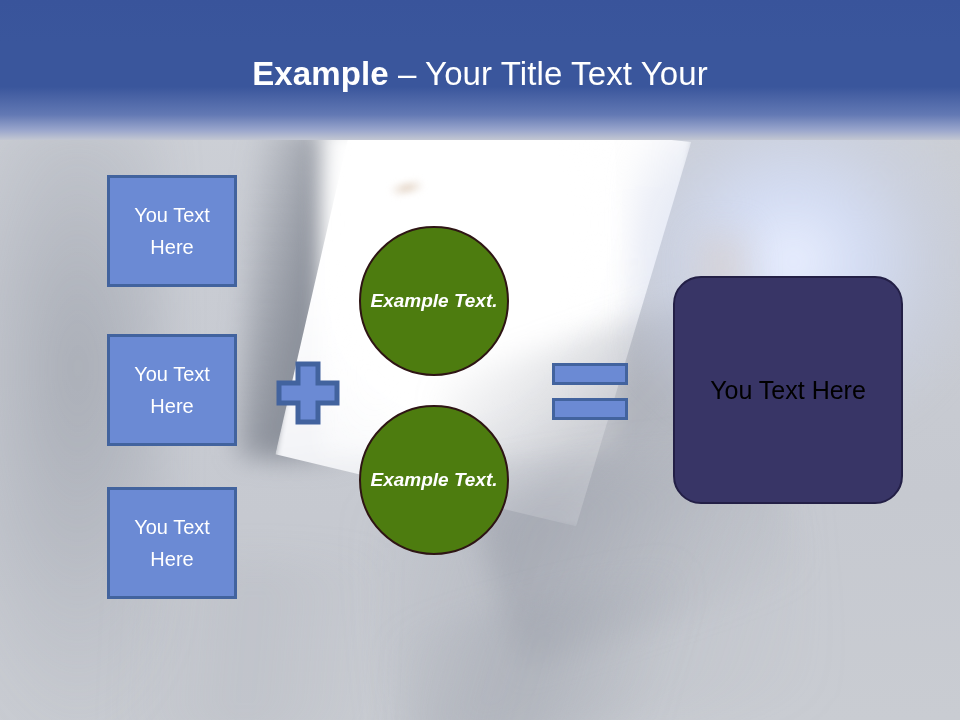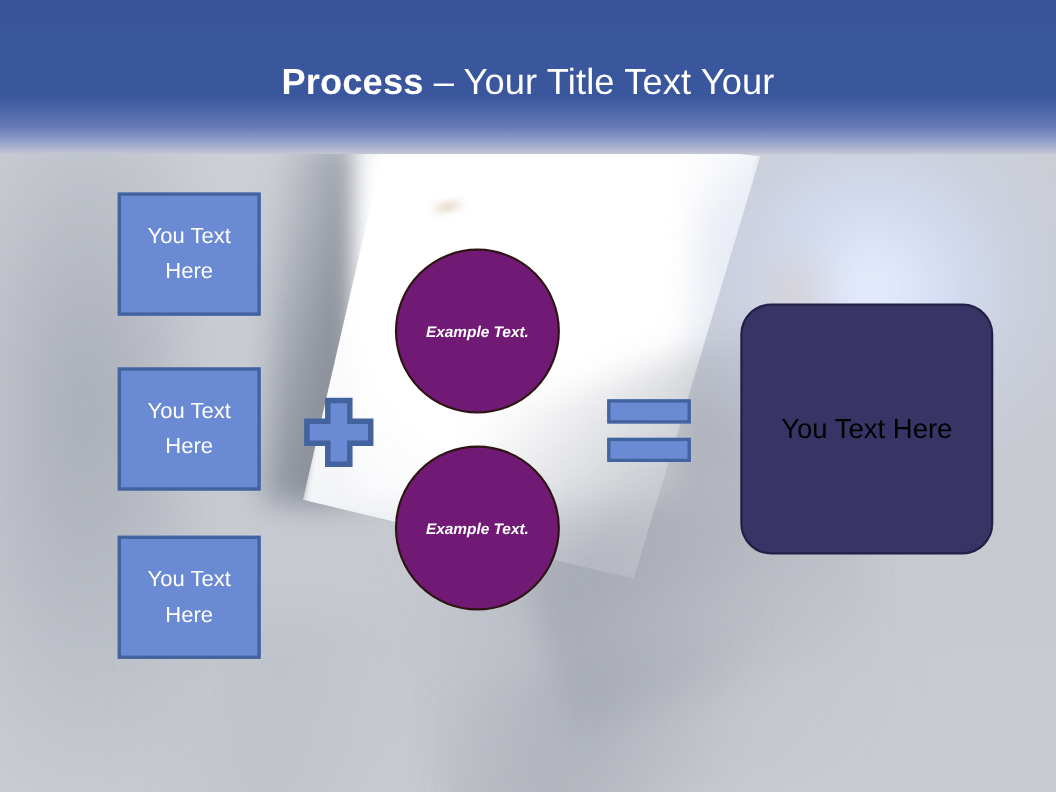--- a/index.html
+++ b/index.html
@@ -178,28 +178,28 @@
     width: 64px; height: 64px;
   }
   .plus-op svg { display: block; }
 
   
   .circle-node {
     position: absolute;
     width: 150px;
     height: 150px;
     border-radius: 50%;
-    background: #701a75;
+    background: #4d7c0f;
     border: 2px solid #2e1514;
     box-sizing: border-box;
     display: flex;
     align-items: center;
     justify-content: center;
     color: #ffffff;
-    font-size: 14px;
+    font-size: 19px;
     font-weight: 700;
     font-style: italic;
     line-height: 22px;
     text-align: center;
   }
   .circle-node span { display: block; width: 100%; }
   #circle-1 { left: 359px; top: 226px; }
   #circle-2 { left: 359px; top: 405px; }
 
   
@@ -254,21 +254,21 @@
     <div class="bg-paper-shadow"></div>
     <div class="bg-sweep"></div>
     <div class="bg-glow"></div>
     <div class="bg-warm-blob"></div>
     <div class="bg-streak-a"></div>
     <div class="bg-streak-b"></div>
   </div>
 
   <div class="header-band"></div>
   <div class="slide-title">
-    <span class="t-bold">Process</span><span class="t-rest"> – Your Title Text Your</span>
+    <span class="t-bold">Example</span><span class="t-rest"> – Your Title Text Your</span>
   </div>
 
   <div class="input-box" id="box-1">
     <span>You Text Here</span>
   </div>
   <div class="input-box" id="box-2">
     <span>You Text Here</span>
   </div>
   <div class="input-box" id="box-3">
     <span>You Text Here</span>

